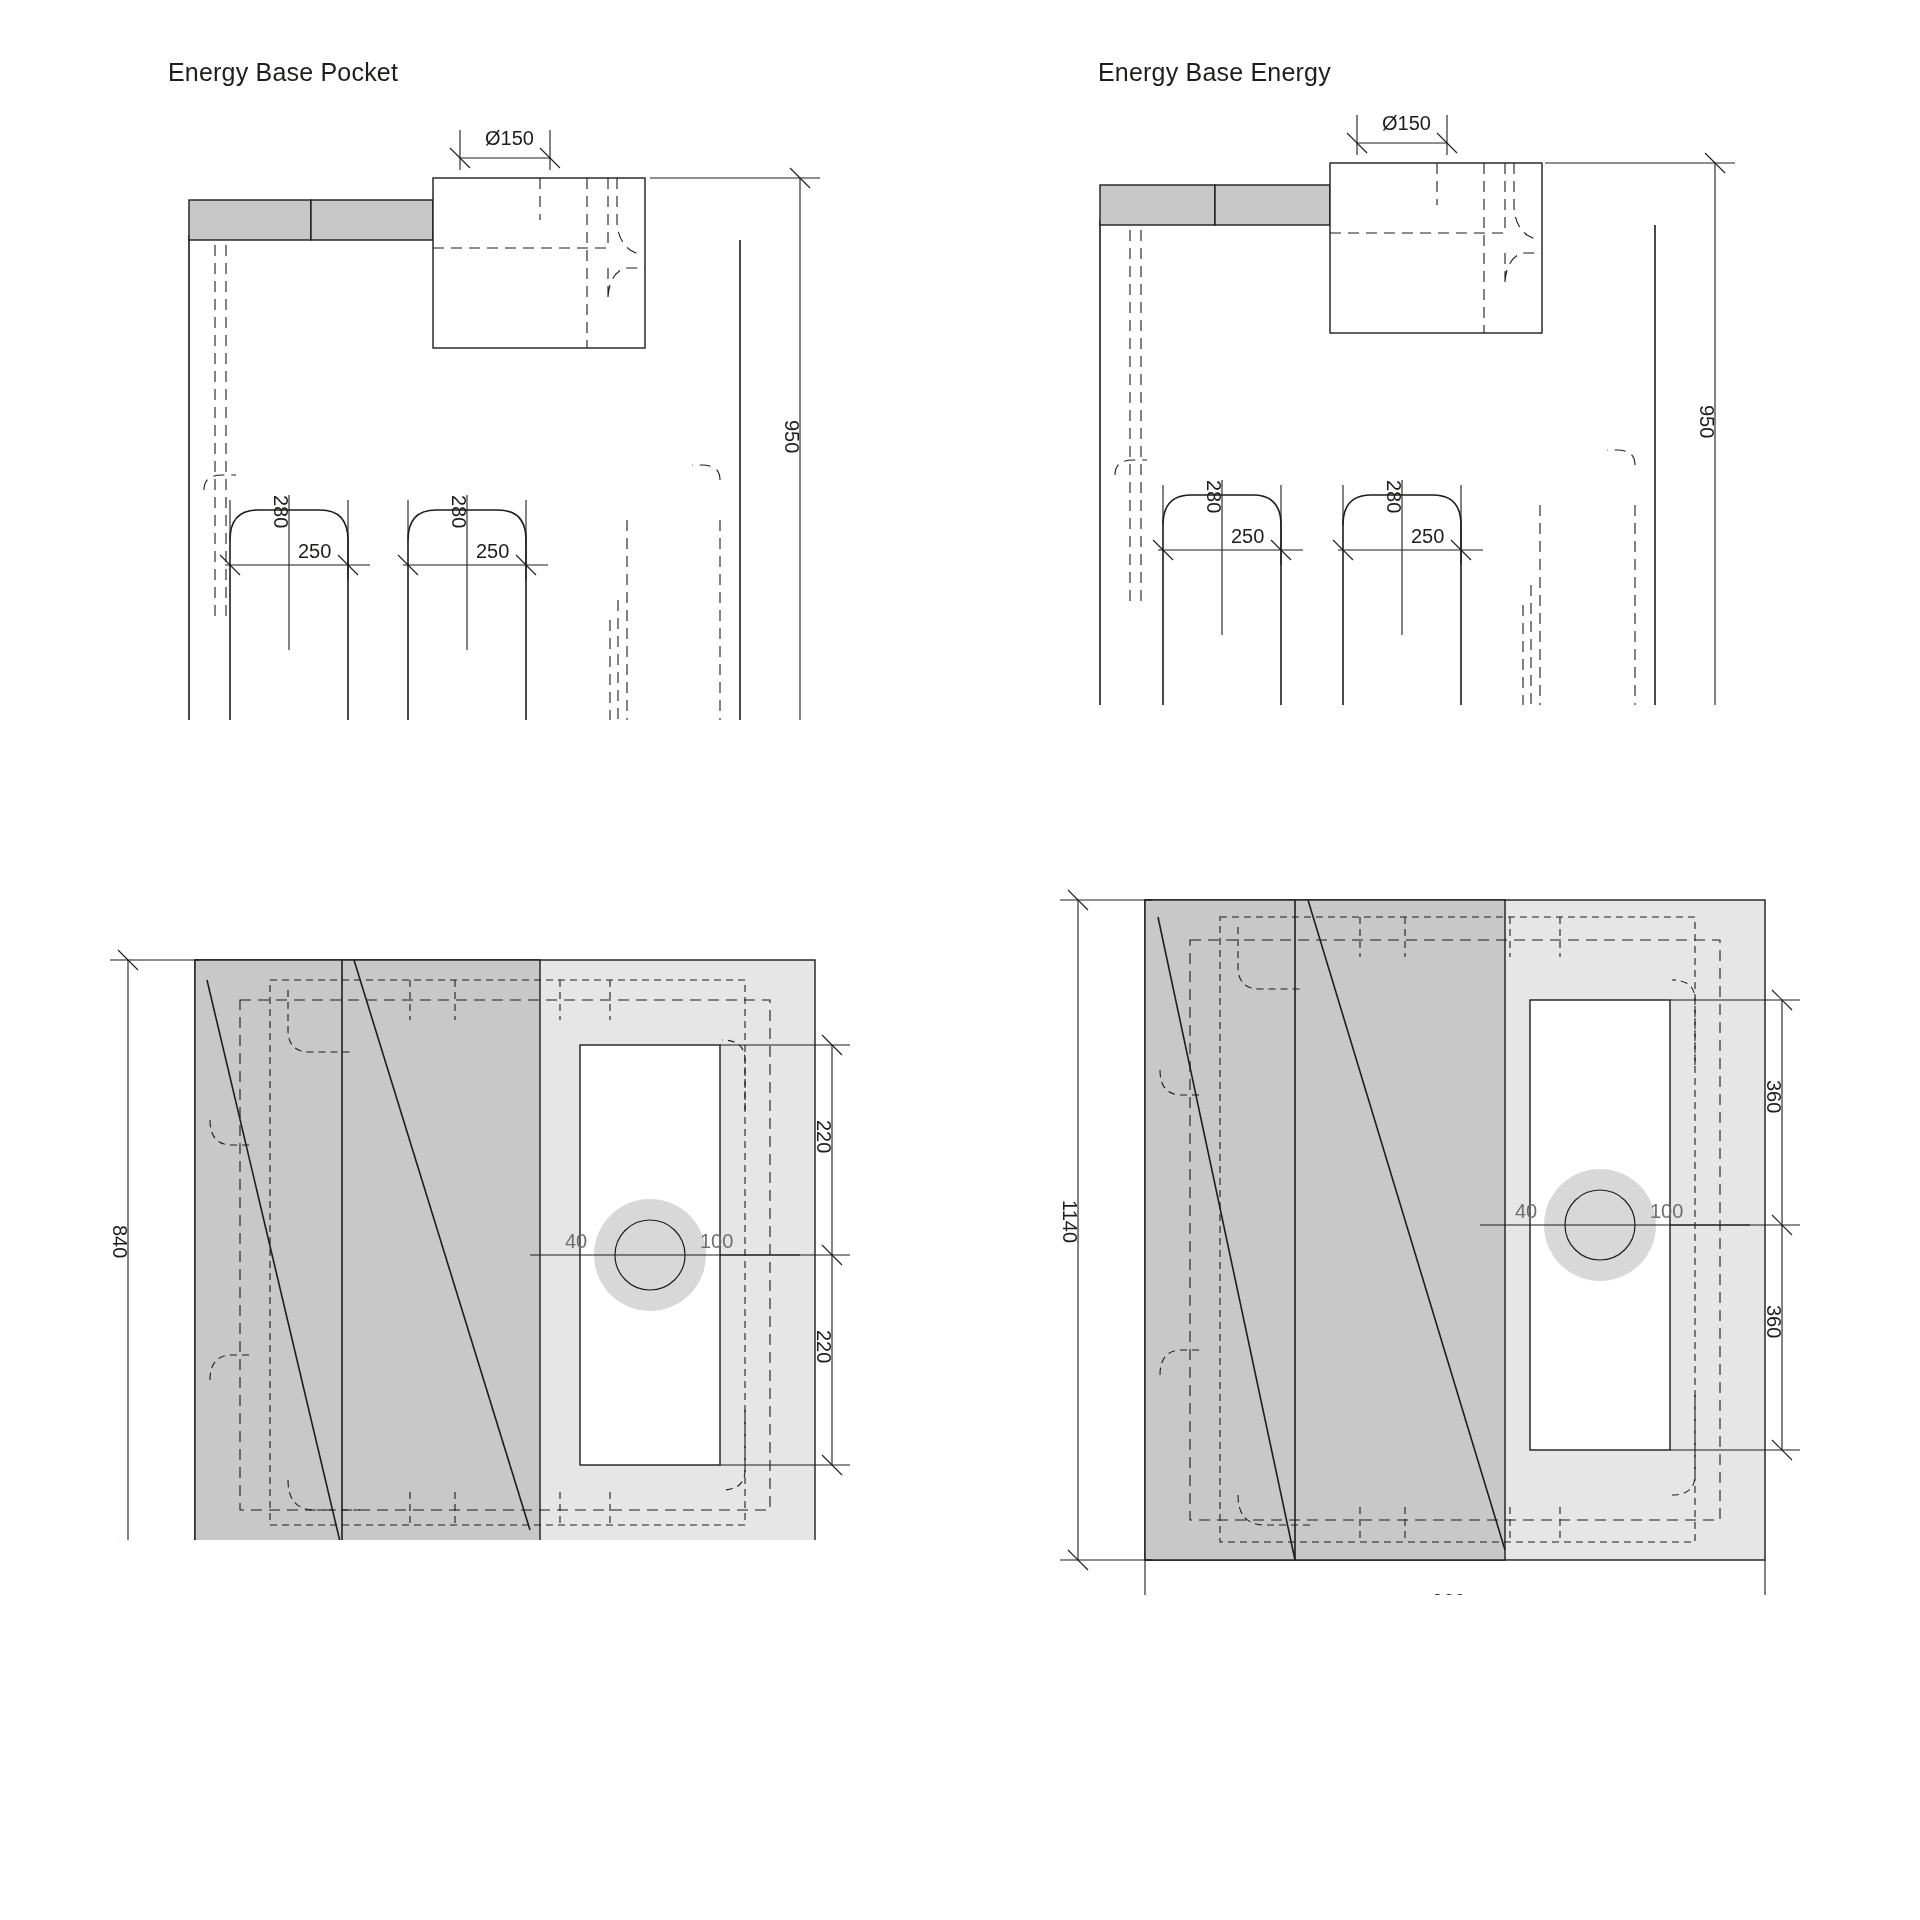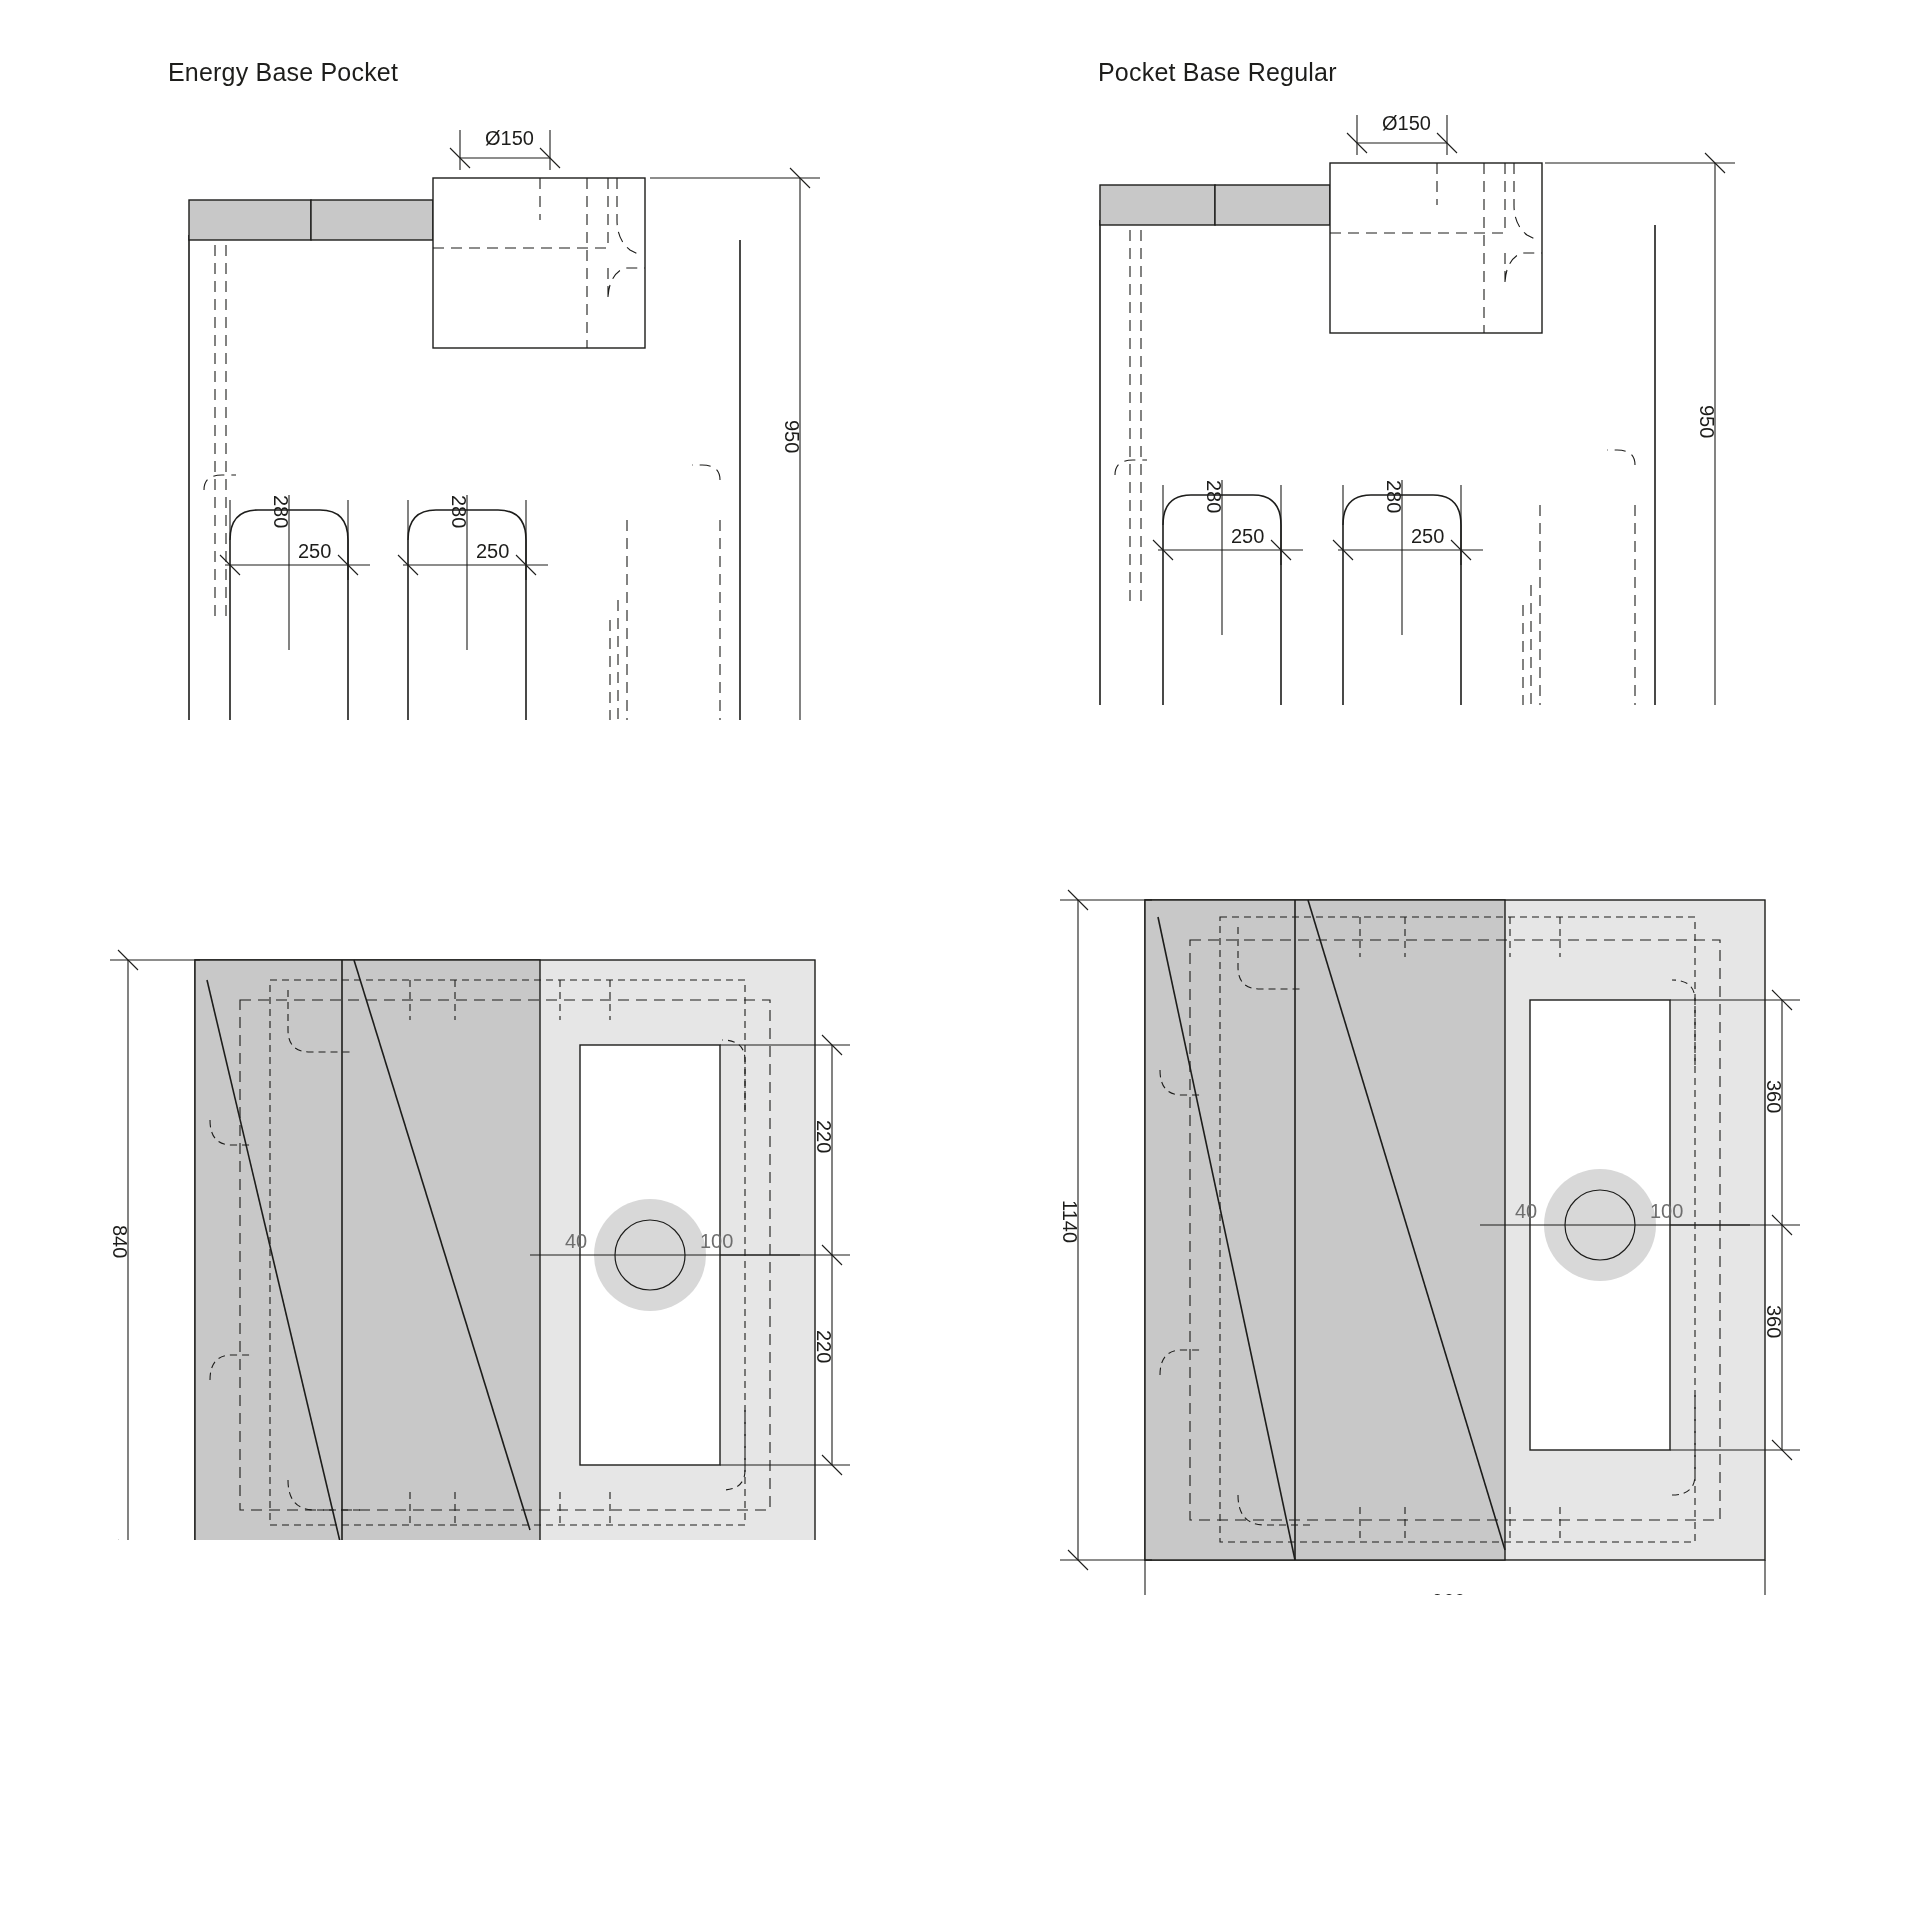--- a/index.html
+++ b/index.html
@@ -53,21 +53,21 @@
     fill: #6e6e6e;
   }
   .vert { writing-mode: vertical-rl; }
 </style>
 </head>
 <body>
 
 <div class="sheet">
 
   <div class="title" id="title-pocket">Energy Base Pocket</div>
-  <div class="title" id="title-regular">Pocket Base Regular</div>
+  <div class="title" id="title-regular">Energy Base Energy</div>
 
   <svg width="720" height="620" style="position:absolute; left:140px; top:100px;">
 
     <path class="ln med" d="M49,135 L49,650 L600,650 L600,140"></path>
 
     <rect class="fill-mid" x="49" y="100" width="122" height="40"></rect>
     <rect class="fill-mid" x="171" y="100" width="122" height="40"></rect>
 
     <rect class="fill-white" x="293" y="78" width="212" height="170"></rect>
 

